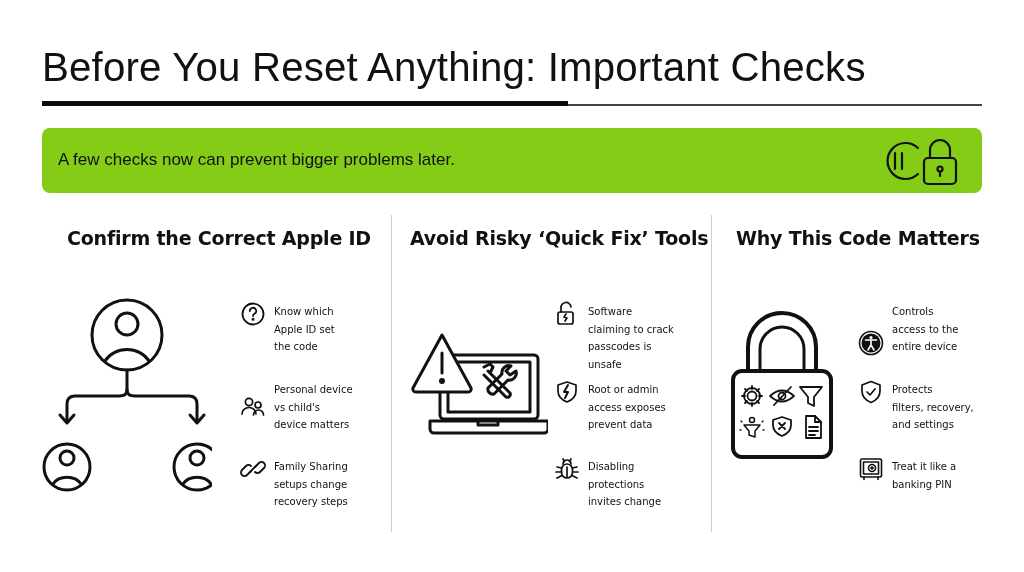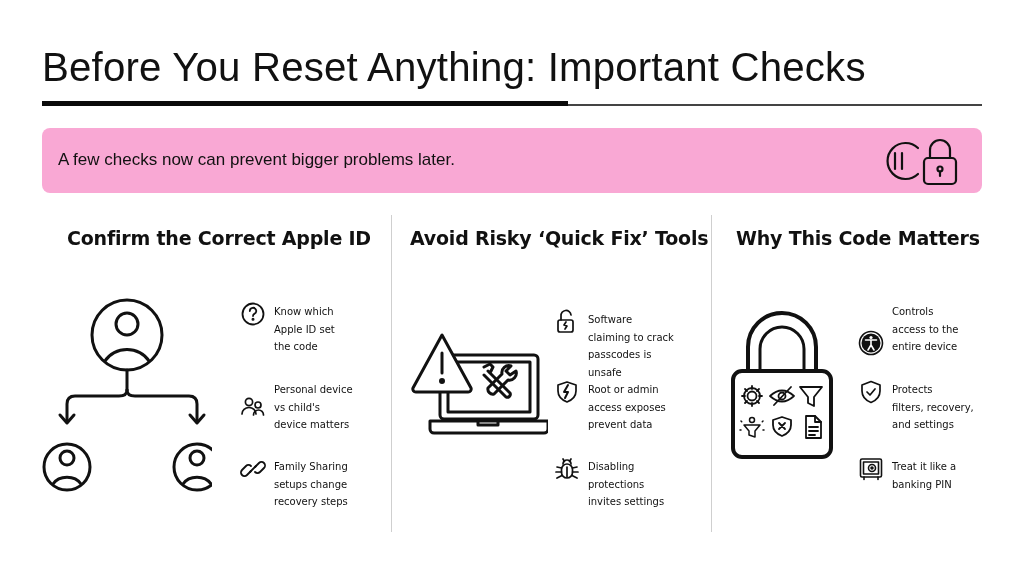--- a/index.html
+++ b/index.html
@@ -3,21 +3,21 @@
 <meta charset="utf-8">
 <style>
   * { box-sizing: border-box; margin: 0; padding: 0; }
   html, body { width: 1024px; height: 572px; background: #ffffff; overflow: hidden; }
   body { font-family: "DejaVu Sans", "Liberation Sans", sans-serif; color: #111; position: relative; }
 
   .title { position: absolute; left: 42px; top: 44px; font-family: "Liberation Sans", sans-serif; font-size: 41px; font-weight: 400; letter-spacing: 0.2px; color: #111; transform: scaleX(0.98); transform-origin: left; white-space: nowrap; }
   .rule-thick { position: absolute; left: 42px; top: 101px; width: 526px; height: 5px; background: #0a0a0a; }
   .rule-thin { position: absolute; left: 568px; top: 104px; width: 414px; height: 1.5px; background: #444; }
 
-  .banner { position: absolute; left: 42px; top: 128px; width: 940px; height: 65px; background: #f9a8d4; border-radius: 8px; }
+  .banner { position: absolute; left: 42px; top: 128px; width: 940px; height: 65px; background: #84cc16; border-radius: 8px; }
   .banner-text { position: absolute; left: 16px; top: 22px; font-family: "Liberation Sans", sans-serif; font-size: 17px; color: #111; }
   .banner-icons { position: absolute; right: 16px; top: 6px; width: 88px; height: 54px; }
 
   .col { position: absolute; top: 215px; height: 315px; }
   .col1 { left: 42px; width: 348px; }
   .col2 { left: 392px; width: 318px; }
   .col3 { left: 712px; width: 280px; }
   .divider { position: absolute; top: 215px; width: 1px; height: 317px; background: #cfcfcf; }
 
   .col-title { position: absolute; top: 12px; font-size: 19px; font-weight: 700; color: #111; white-space: nowrap; letter-spacing: -0.2px; }
@@ -141,21 +141,21 @@
       <path d="M22 88 H140 V96 a4 4 0 0 1 -4 4 H26 a4 4 0 0 1 -4 -4 Z"></path>
       <path d="M70 88 v4 h20 v-4"></path>
       <path d="M34 2 L5 55 a3 3 0 0 0 3 4 H60 a3 3 0 0 0 3 -4 Z" fill="#fff"></path>
       <line x1="34" y1="20" x2="34" y2="40"></line>
       <circle cx="34" cy="48" r="1.5" fill="#111"></circle>
       <path d="M80 38 l22 22 a3 3 0 0 1 -4 4 l-22 -22 M76 34 l6 -3 3 3 -3 6"></path>
       <path d="M108 38 a7 7 0 0 1 -8 9 l-14 14 a5 5 0 0 1 -6 -6 l14 -14 a7 7 0 0 1 9 -8 l-5 5 4 4 Z"></path>
     </svg>
   </div>
 
-  <div class="item" style="left:162px; top:96px;">
+  <div class="item" style="left:162px; top:88px;">
     <div class="item-icon">
       <svg width="26" height="26" viewBox="0 0 26 26" fill="none" stroke="#111" stroke-width="1.7" stroke-linecap="round" stroke-linejoin="round">
         <path d="M7 11 V7 a5 5 0 0 1 10 -1"></path>
         <rect x="4" y="11" width="15" height="12" rx="2"></rect>
         <path d="M12 13 l-2 3 3 1 -2 3"></path>
       </svg>
     </div>
     <div class="item-text">
       <span>Software</span>
       <span>claiming to crack</span>
@@ -190,21 +190,21 @@
           <line x1="23" y1="11" x2="18.5" y2="12"></line>
         <line x1="2" y1="16" x2="7.5" y2="16"></line>
           <line x1="24" y1="16" x2="18.5" y2="16"></line>
         <line x1="3" y1="22" x2="8" y2="19.5"></line>
           <line x1="23" y1="22" x2="18" y2="19.5"></line>
       </svg>
     </div>
     <div class="item-text">
       <span>Disabling</span>
       <span>protections</span>
-      <span>invites settings</span>
+      <span>invites change</span>
     </div>
   </div>
 </div>
 
 <div class="col col3">
   <div class="col-title">Why This Code Matters</div>
 
   <div class="hero" style="left:18px; top:88px;">
     <svg width="104" height="160" viewBox="0 0 104 160" fill="none" stroke="#111" stroke-linecap="round" stroke-linejoin="round">
       <path d="M18 68 V44 a34 34 0 0 1 68 0 V68" stroke-width="4"></path>

